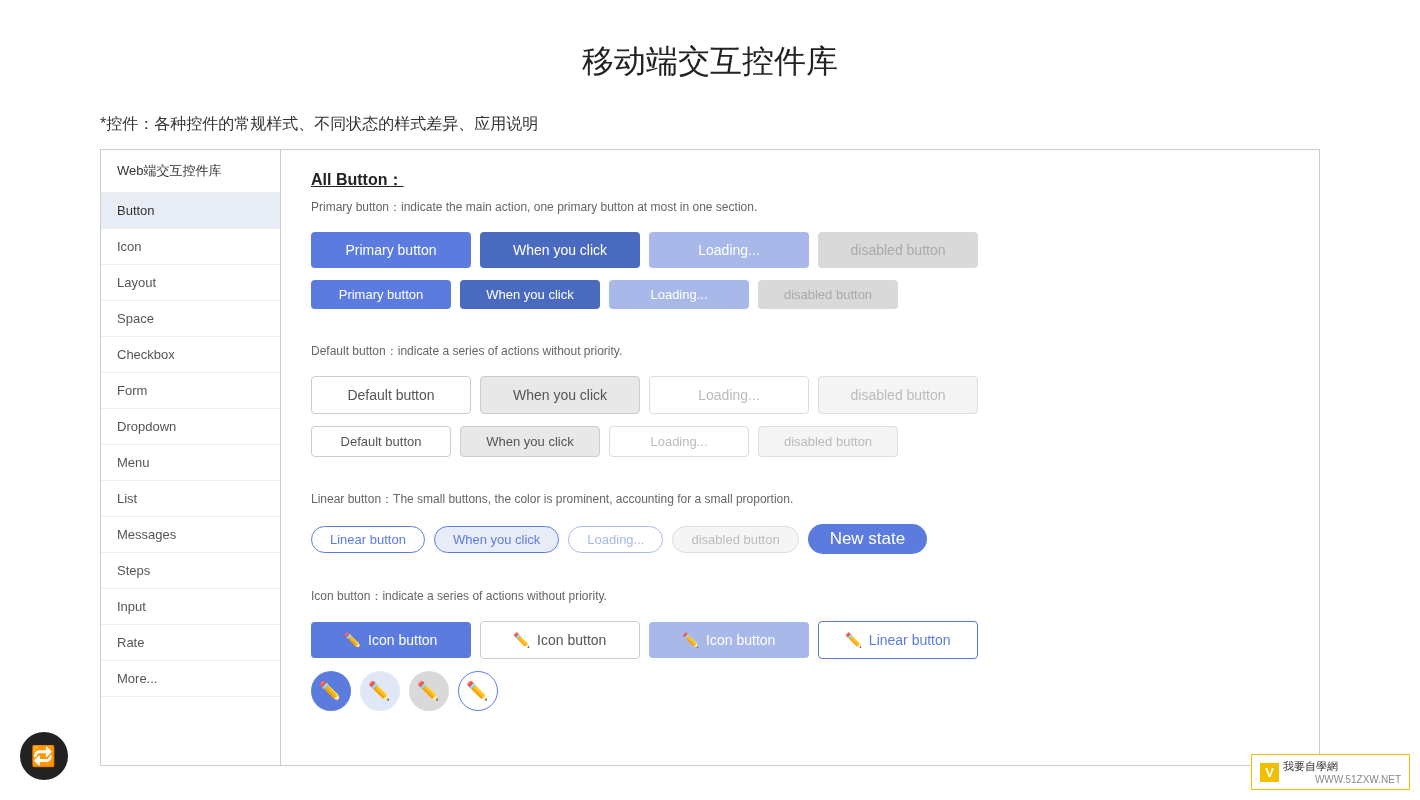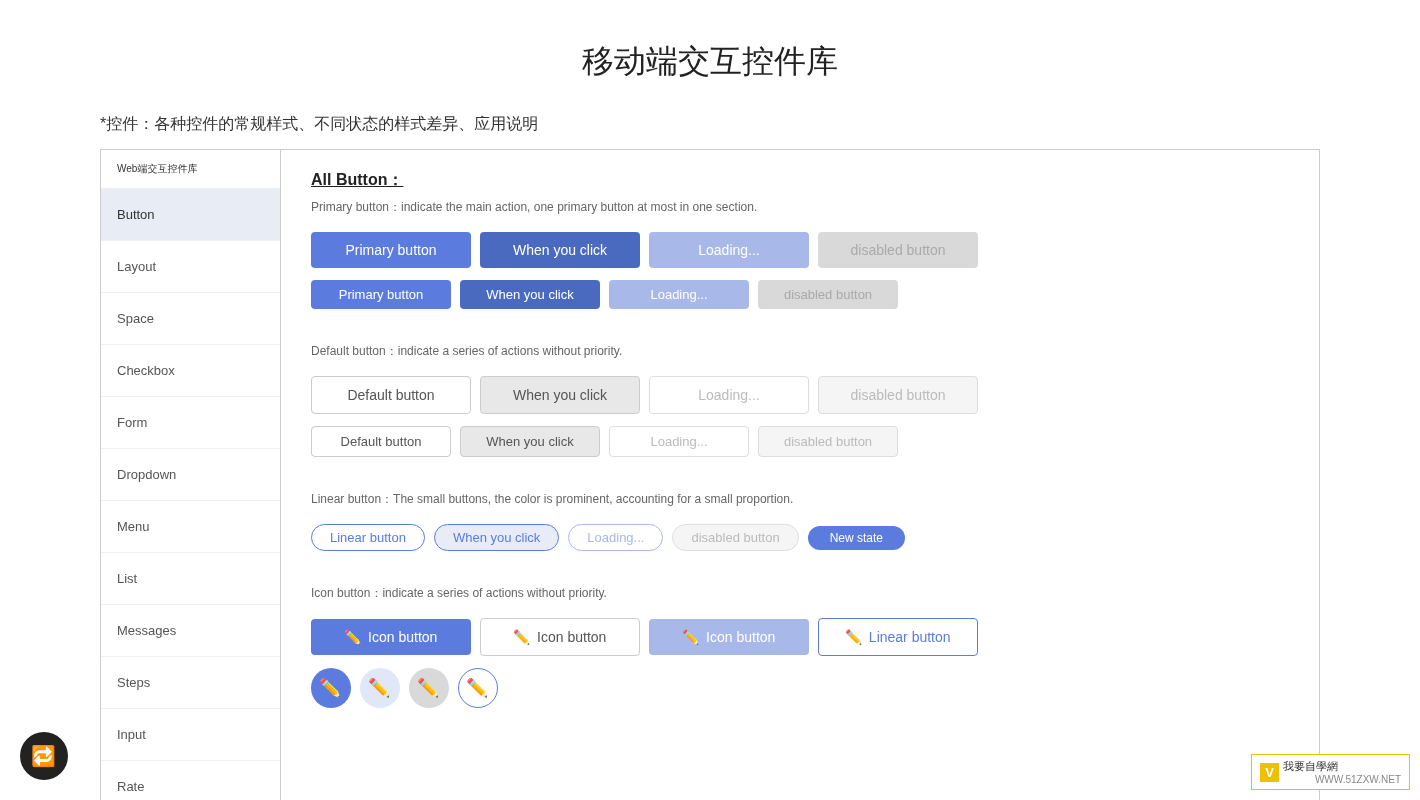--- a/index.html
+++ b/index.html
@@ -34,28 +34,28 @@
 
     
     .sidebar {
       width: 180px;
       border-right: 1px solid #ccc;
       flex-shrink: 0;
     }
 
     .sidebar-header {
       padding: 12px 16px;
-      font-size: 10px;
+      font-size: 13px;
       color: #333;
       border-bottom: 1px solid #eee;
       font-weight: 500;
     }
 
     .sidebar-item {
-      padding: 18px 16px;
+      padding: 10px 16px;
       font-size: 13px;
       color: #555;
       cursor: pointer;
       border-bottom: 1px solid #f0f0f0;
     }
 
     .sidebar-item.active {
       background: #e8ecf5;
       color: #333;
       font-weight: 500;
@@ -324,21 +324,21 @@
       font-size: 13px;
       cursor: not-allowed;
     }
 
     .btn-linear-new {
       background: #5b7cde;
       color: #fff;
       border: none;
       border-radius: 20px;
       padding: 5px 22px;
-      font-size: 12px;
+      font-size: 17px;
       cursor: pointer;
     }
 
     
     .btn-icon-primary {
       background: #5b7cde;
       color: #fff;
       border: none;
       border-radius: 4px;
       padding: 10px 22px;
@@ -461,20 +461,21 @@
 <h1 class="page-title">移动端交互控件库</h1>
 
 <p class="subtitle">*控件：各种控件的常规样式、不同状态的样式差异、应用说明</p>
 
 <div class="main-container">
 
   <div class="sidebar">
     <div class="sidebar-header">Web端交互控件库</div>
 
     <div class="sidebar-item active">Button</div>
+    <div class="sidebar-item">Icon</div>
     <div class="sidebar-item">Layout</div>
     <div class="sidebar-item">Space</div>
     <div class="sidebar-item">Checkbox</div>
     <div class="sidebar-item">Form</div>
     <div class="sidebar-item">Dropdown</div>
     <div class="sidebar-item">Menu</div>
     <div class="sidebar-item">List</div>
     <div class="sidebar-item">Messages</div>
     <div class="sidebar-item">Steps</div>
     <div class="sidebar-item">Input</div>

